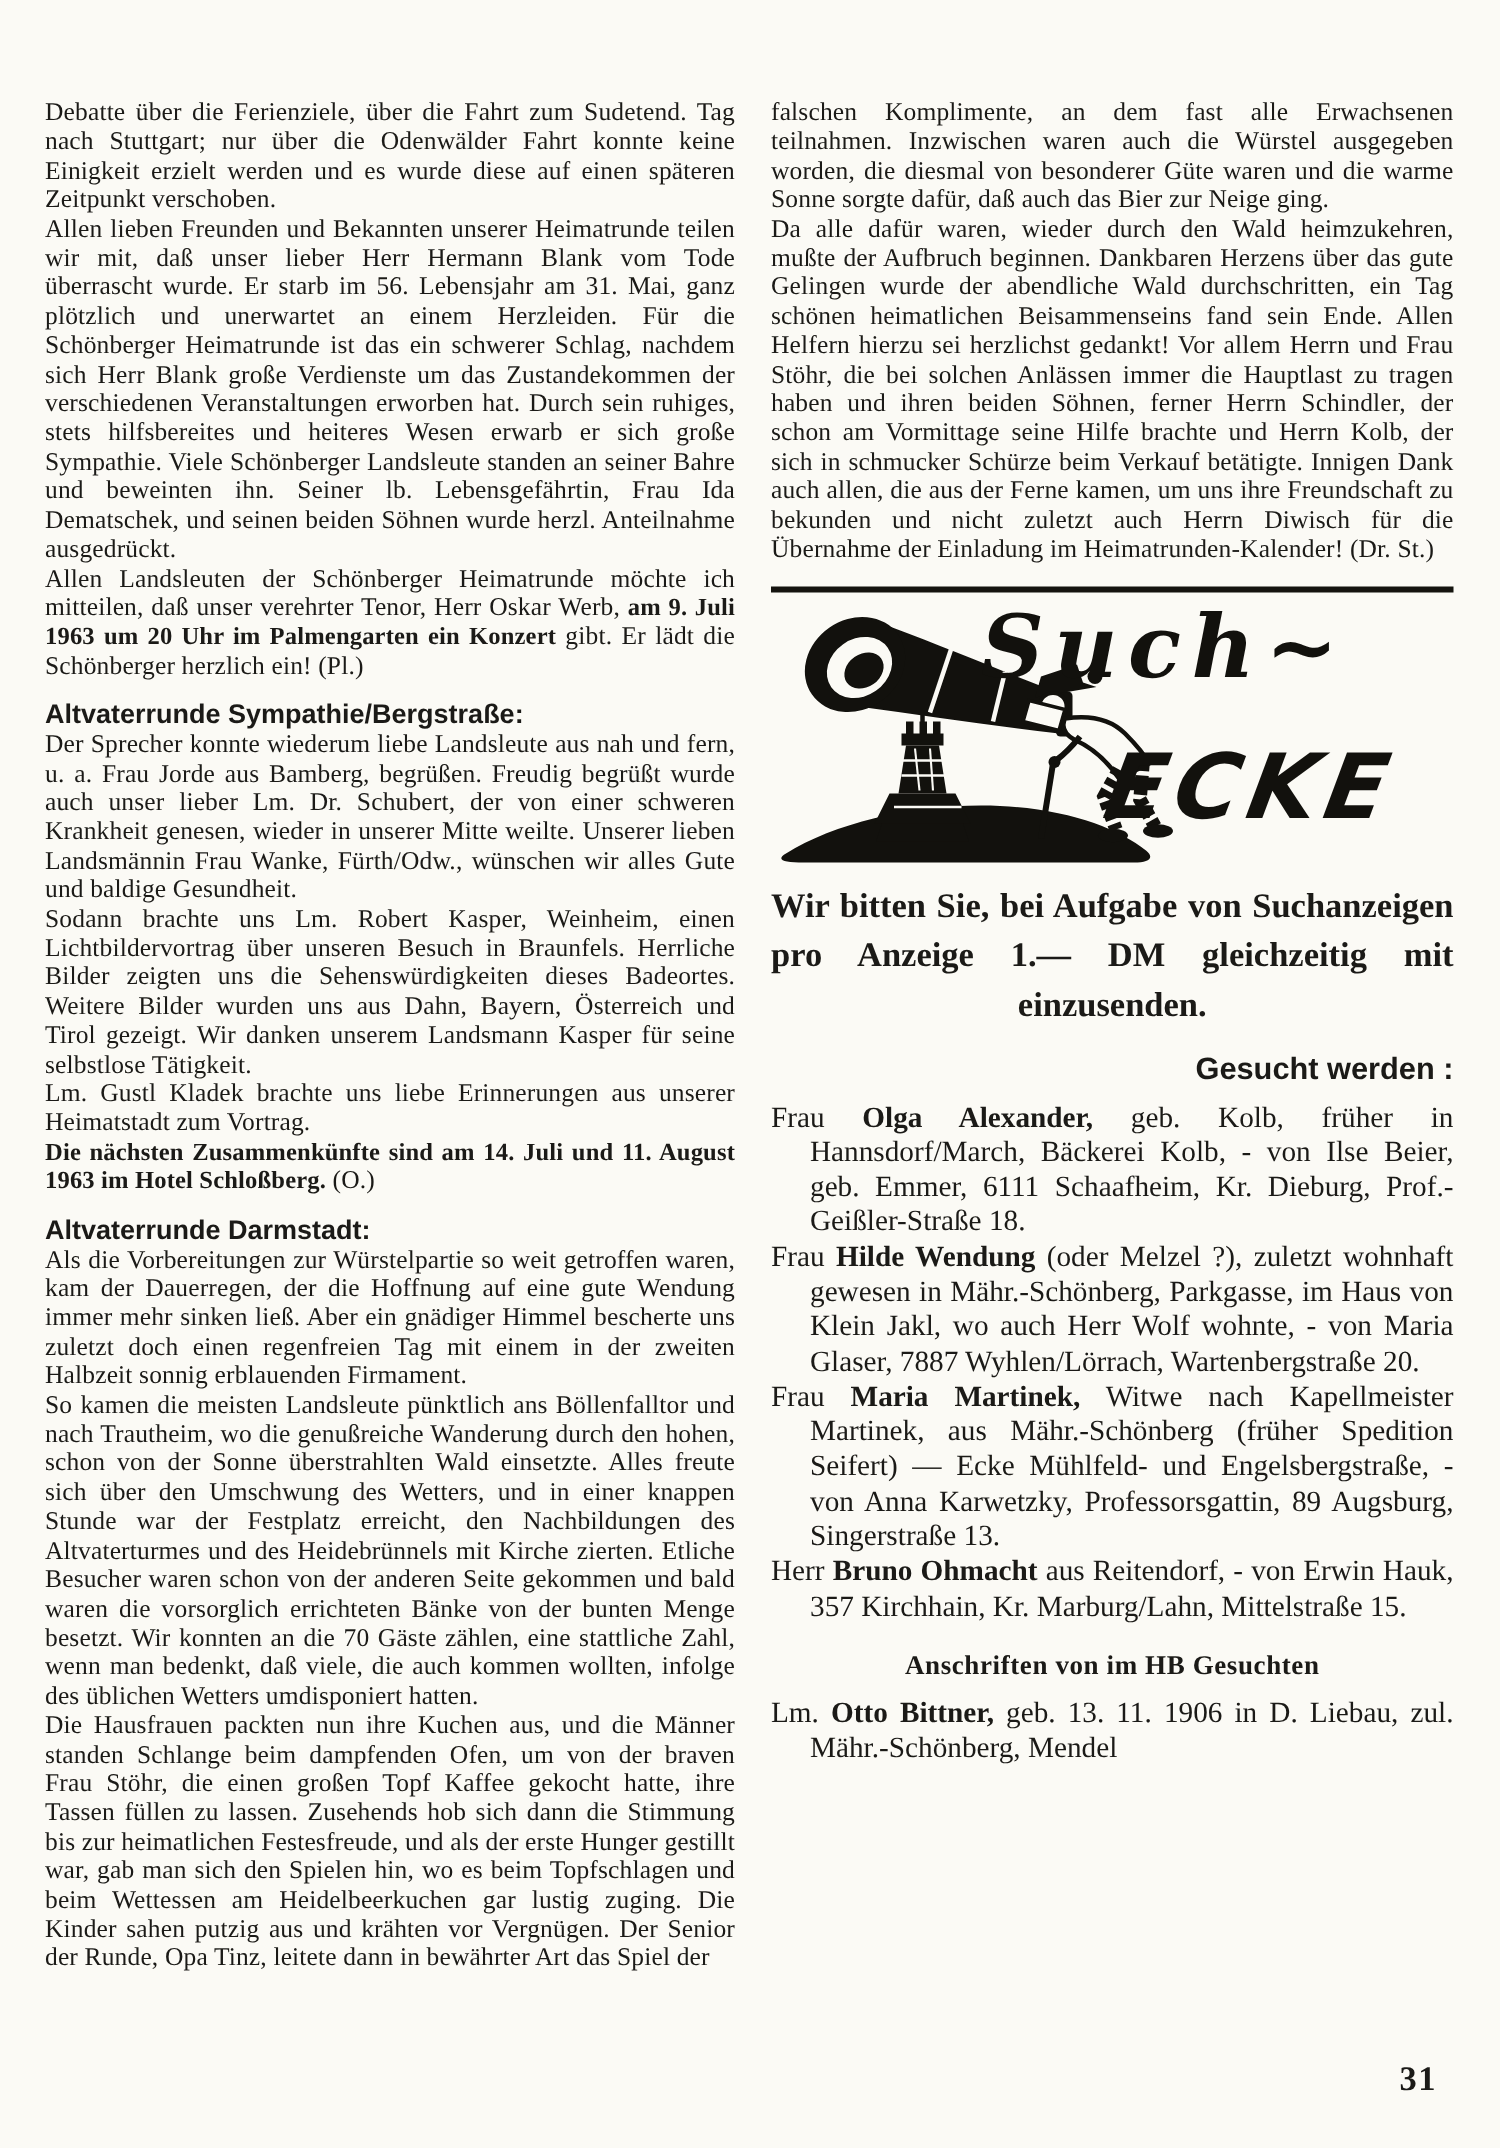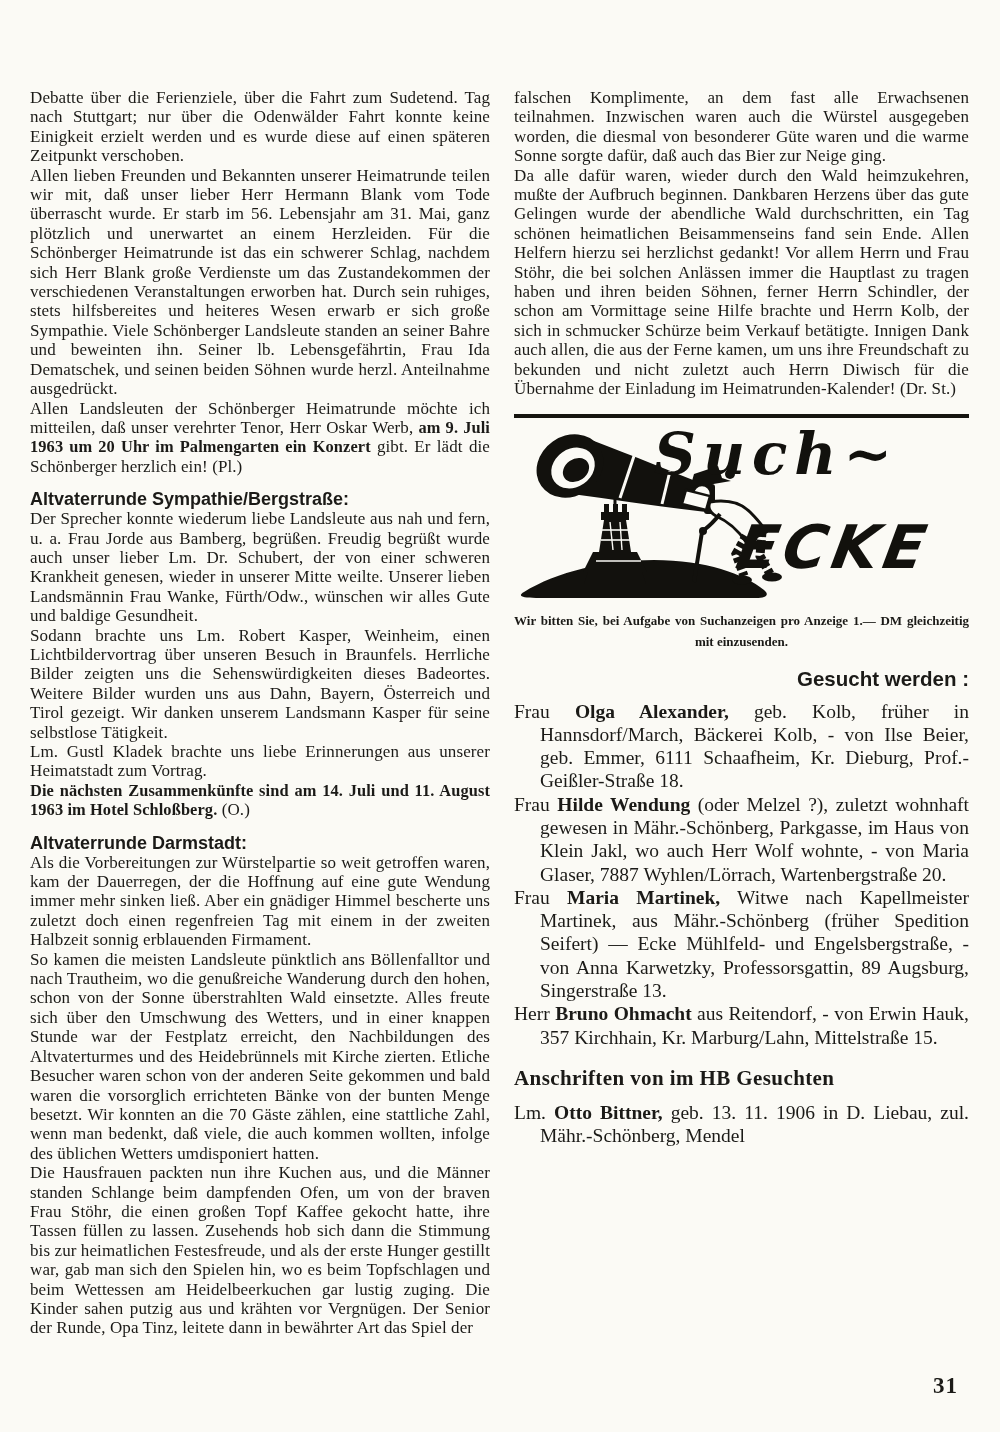--- a/index.html
+++ b/index.html
@@ -1,21 +1,21 @@
 <!DOCTYPE html>
 <html><head>
 <meta charset="utf-8">
 <style>
   html,body { margin:0; padding:0; background:#d8d6d0; }
   .page {
     position:relative; width:1000px; height:1432px;
     background:#fbfaf5; color:#1b1a17; overflow:hidden;
     font-family:"Liberation Serif", serif;
   }
-  .col { position:absolute; top:88px; }
+  .col { position:absolute; top:65px; }
   .col-left  { left:30px;  width:460px; }
   .col-right { left:514px; width:455px; }
 
   p.body {
     margin:0; font-size:17px; line-height:19.4px;
     text-align:justify; letter-spacing:0.1px;
   }
   .bold-sans { font-family:Liberation Serif, serif; font-weight:bold; font-size:16.4px; }
   h3.sans-head {
     margin:13px 0 0 0; font-family:"Liberation Sans", sans-serif;
@@ -25,35 +25,35 @@
   .rule { height:4px; background:#15140f; margin:15px 0 6px 0; }
 
   .logo { width:455px; height:176px; }
   .logo svg { display:block; width:455px; height:176px; }
   .script { font-family:"DejaVu Serif", serif; font-style:italic; font-weight:bold;
             font-size:58px; letter-spacing:7px; fill:#12110d; }
   .caps   { font-family:"DejaVu Sans", sans-serif; font-style:italic; font-weight:bold;
             font-size:60px; letter-spacing:5px; fill:#12110d; }
 
   p.notice {
-    margin:10px 0 0 0; font-weight:bold; font-size:13px; line-height:21px;
+    margin:10px 0 0 0; font-weight:bold; font-size:23px; line-height:33px;
     text-align:justify; text-align-last:center;
   }
   h3.gesucht-head {
     margin:15px 0 9px 0; text-align:right;
     font-family:"Liberation Sans", sans-serif; font-weight:bold; font-size:20.5px;
   }
   p.entry {
     margin:0; font-size:19.5px; line-height:23.3px; text-align:justify;
     padding-left:26px; text-indent:-26px;
   }
   .bname { font-weight:bold; }
   h3.anschriften-head {
-    margin:17px 0 10px 0; text-align:left;
-    font-family:"Liberation Serif", serif; font-weight:bold; font-size:21px;
+    margin:17px 0 10px 0; text-align:center;
+    font-family:"Liberation Serif", serif; font-weight:bold; font-size:18px;
     letter-spacing:0.4px;
   }
   .page-number {
     position:absolute; left:933px; top:1373px;
     font-weight:bold; font-size:23px; letter-spacing:1px;
   }
 </style>
 </head>
 <body>
 

